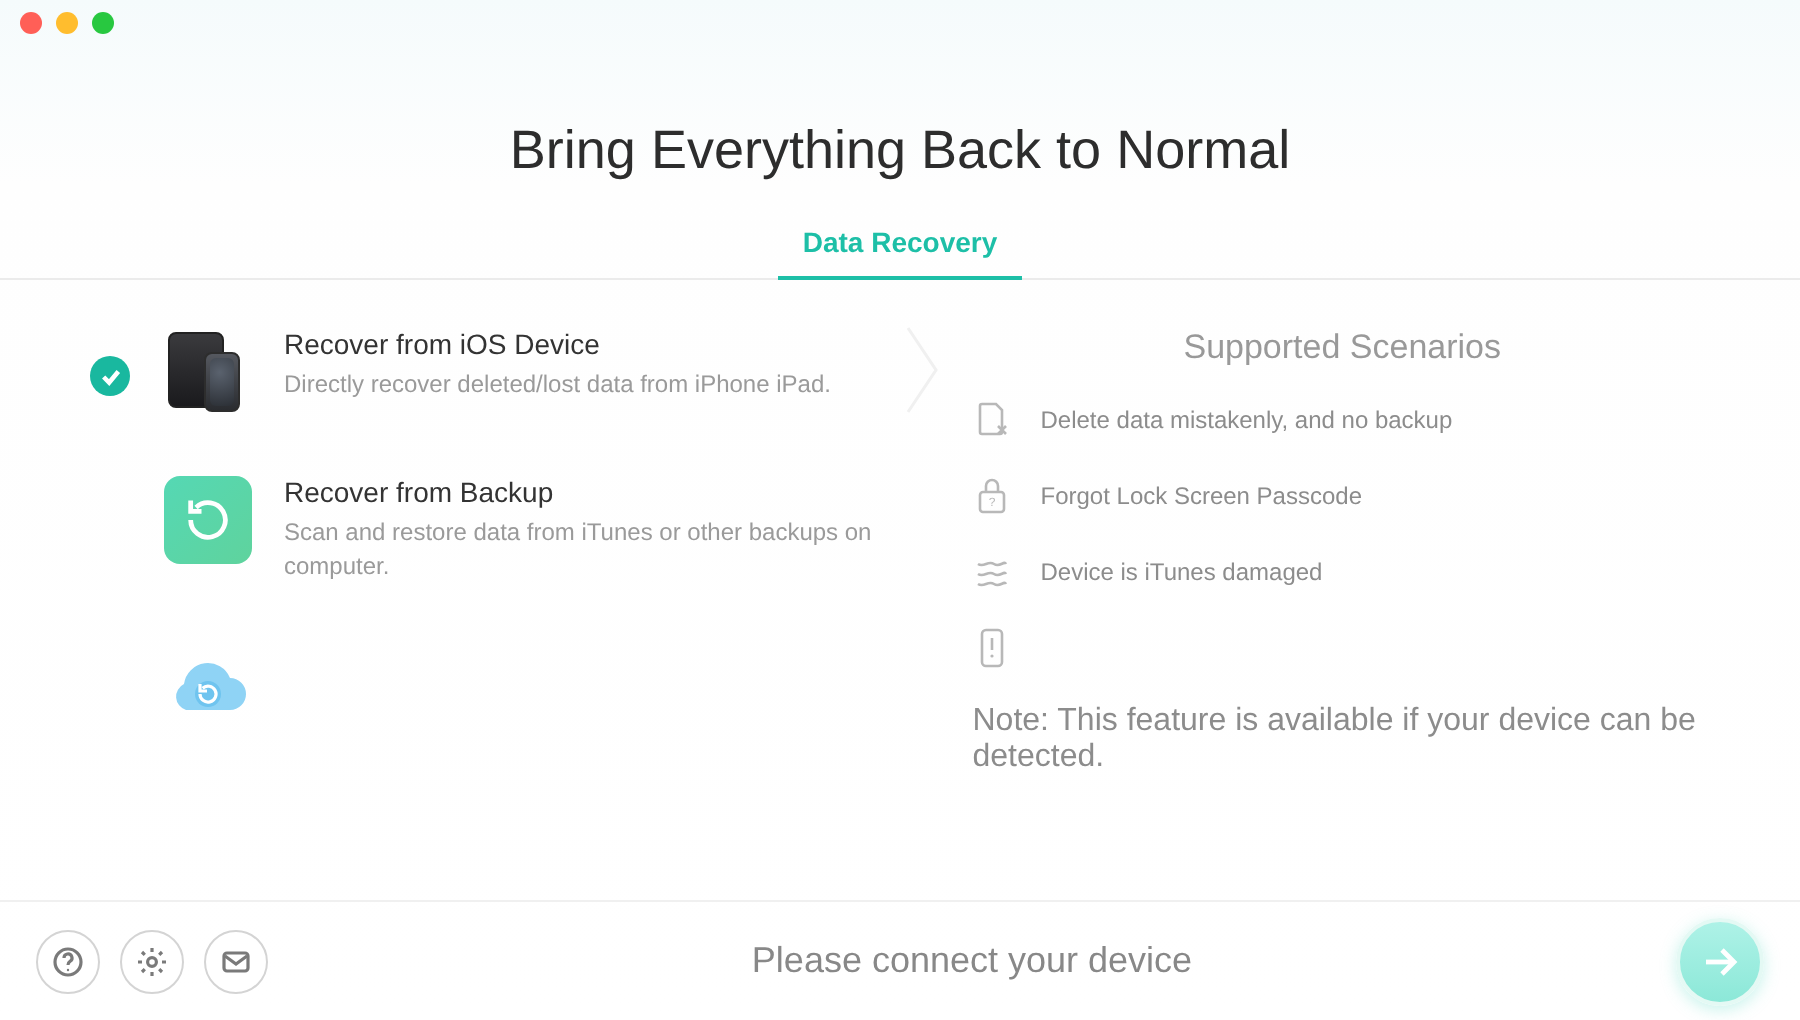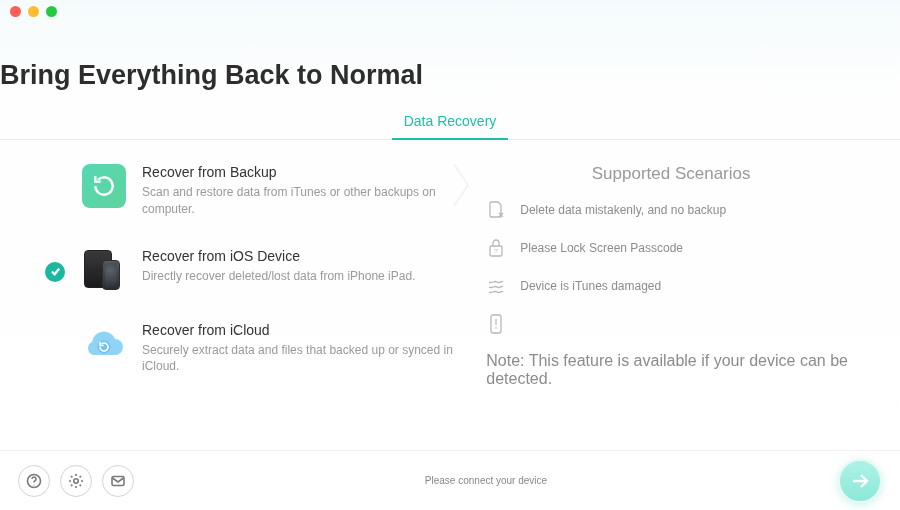--- a/index.html
+++ b/index.html
@@ -16,32 +16,34 @@
   display: flex;
   align-items: center;
   padding-left: 10px;
   gap: 7px;
 }
 .dot { width: 11px; height: 11px; border-radius: 50%; }
 .dot.red { background: #ff5f57; }
 .dot.yellow { background: #ffbd2e; }
 .dot.green { background: #28c840; }
 .main-title {
+  text-align: center;
   font-size: 27px;
-  font-weight: 700;
+  font-weight: 400;
   color: #2d2d2d;
   margin-top: 38px;
 }
 .tabs {
   display: flex;
   justify-content: center;
   gap: 36px;
   margin-top: 22px;
   border-bottom: 1px solid #ebebeb;
   font-size: 14px;
+  font-weight: bold;
 }
 .tab {
   padding-bottom: 10px;
   color: #a9a9a9;
   cursor: pointer;
   position: relative;
 }
 .tab.active {
   color: #1dbfa7;
 }
@@ -113,21 +115,21 @@
   padding: 0 18px;
 }
 .footer-left { display:flex; gap: 10px; }
 .circ-btn {
   width: 32px; height: 32px; border-radius: 50%;
   border: 1px solid #d4d4d4; background: #fff;
   display: flex; align-items: center; justify-content: center;
   cursor: pointer;
 }
 .circ-btn svg { width: 16px; height: 16px; fill:none; stroke:#7a7a7a; stroke-width:1.6; }
-.footer-center { flex: 1; text-align: center; font-size: 10px; color: #888; }
+.footer-center { flex: 1; text-align: center; font-size: 18px; color: #888; }
 .next-btn {
   width: 44px; height: 44px; border-radius: 50%;
   background: linear-gradient(180deg,#aef2e7,#8ce8d8);
   border: 2px solid #e4f9f4;
   box-shadow: 0 2px 8px rgba(100,220,200,0.35);
   display:flex; align-items:center; justify-content:center;
   cursor:pointer;
 }
 .next-btn svg { width: 20px; height: 20px; stroke:#fff; stroke-width:2.4; fill:none; }
 .divider-arrow {
@@ -150,67 +152,63 @@
 <h1 class="main-title">Bring Everything Back to Normal</h1>
 
 <div class="tabs">
   <div class="tab active">Data Recovery</div>
 </div>
 
 <div class="body-row">
   <div class="left-col">
 
     <div class="option">
-      <div class="check-slot"></div>
-      <div class="opt-icon backup-icon">
-        <svg viewBox="0 0 24 24">
-            <path d="M4 12a8 8 0 1 0 2.5-5.8"></path>
-            <polyline points="4 3 4 8 9 8"></polyline>
-          </svg>
-      </div>
-      <div class="opt-text">
-        <div class="opt-title">Recover from Backup</div>
-        <div class="opt-desc">Scan and restore data from iTunes or other backups on computer.</div>
-      </div>
-    </div>
-
-    <div class="option">
       <div class="check-slot">
         <div class="check-circle">
           <svg viewBox="0 0 12 12">
               <polyline points="2,6 5,9 10,3"></polyline>
             </svg>
         </div>
       </div>
       <div class="opt-icon">
         <div class="devices-icon">
             <div class="tablet"></div>
             <div class="phone"></div>
           </div>
       </div>
       <div class="opt-text">
         <div class="opt-title">Recover from iOS Device</div>
         <div class="opt-desc">Directly recover deleted/lost data from iPhone iPad.</div>
+      </div>
+    </div>
+
+    <div class="option">
+      <div class="check-slot"></div>
+      <div class="opt-icon backup-icon">
+        <svg viewBox="0 0 24 24">
+            <path d="M4 12a8 8 0 1 0 2.5-5.8"></path>
+            <polyline points="4 3 4 8 9 8"></polyline>
+          </svg>
+      </div>
+      <div class="opt-text">
+        <div class="opt-title">Recover from Backup</div>
+        <div class="opt-desc">Scan and restore data from iTunes or other backups on computer.</div>
       </div>
     </div>
 
     <div class="option">
       <div class="check-slot"></div>
       <div class="opt-icon">
         <svg viewBox="0 0 44 34">
           <path d="M33 28a8 8 0 0 0 0-16 12 12 0 0 0-23 3 7 7 0 0 0 1 13h22z" fill="#8fd3f5" stroke="none"></path>
           <circle cx="22" cy="20" r="6.5" fill="#6fc4ef"></circle>
           <path d="M18 20a4 4 0 1 0 1.3-2.9" stroke="#fff" stroke-width="1.6" fill="none"></path>
           <polyline points="18 15 18 18.5 21.5 18.5" stroke="#fff" stroke-width="1.6" fill="none"></polyline>
         </svg>
       </div>
-      <div class="opt-text">
-        <div class="opt-title">Recover from iCloud</div>
-        <div class="opt-desc">Securely extract data and files that backed up or synced in iCloud.</div>
-      </div>
     </div>
 
   </div>
 
   <div class="right-col">
     <div class="scenarios-title">Supported Scenarios</div>
 
     <div class="scenario-row">
       <span class="sicon">
         <svg viewBox="0 0 18 20">
@@ -223,21 +221,21 @@
 
 
     <div class="scenario-row">
       <span class="sicon">
         <svg viewBox="0 0 18 20">
             <rect x="3" y="8" width="12" height="10" rx="1.5"></rect>
             <path d="M6 8V5a3 3 0 0 1 6 0v3"></path>
             <text x="9" y="15" font-size="6" text-anchor="middle" fill="#b8b8b8" stroke="none">?</text>
           </svg>
       </span>
-      <span>Please Lock Screen Passcode</span>
+      <span>Forgot Lock Screen Passcode</span>
     </div>
 
     <div class="scenario-row">
       <span class="sicon">
         <svg viewBox="0 0 18 20">
             <path d="M2 6c3 2 5-2 8 0s5-2 6 0"></path>
             <path d="M2 11c3 2 5-2 8 0s5-2 6 0"></path>
             <path d="M2 16c3 2 5-2 8 0s5-2 6 0"></path>
           </svg>
       </span>

